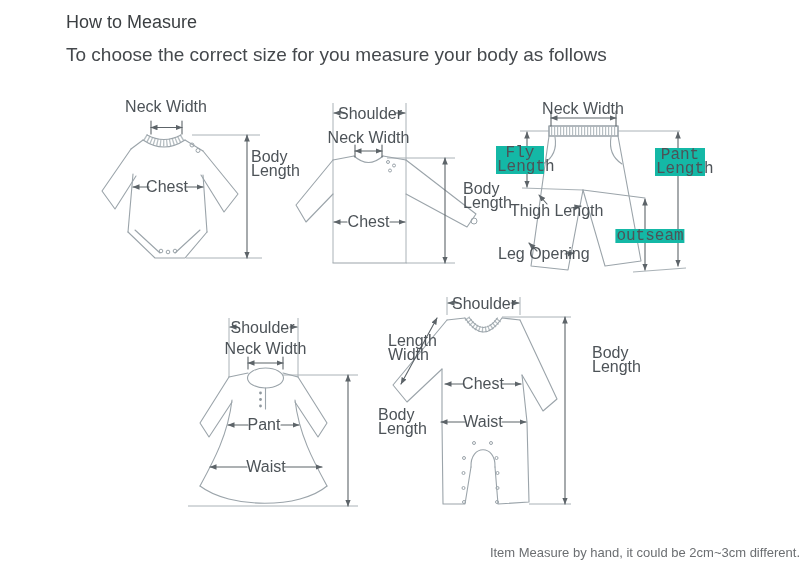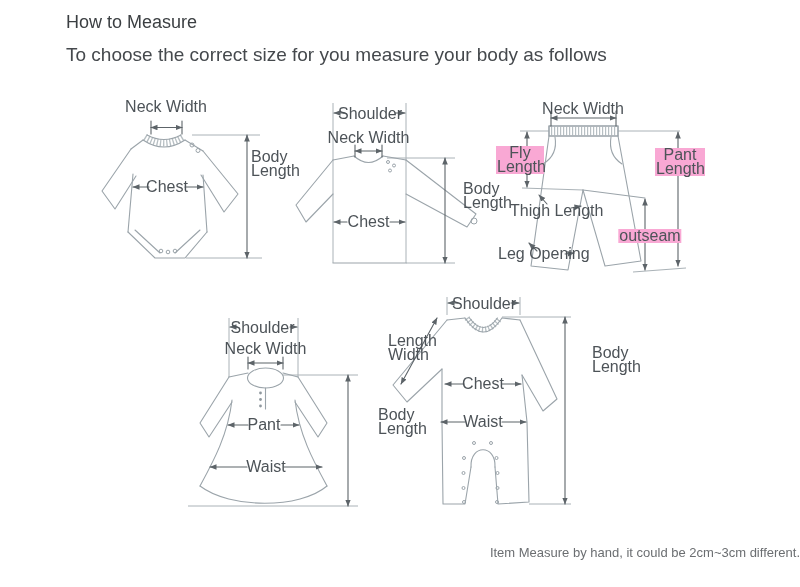--- a/index.html
+++ b/index.html
@@ -8,21 +8,21 @@
   .title { position:absolute; left:66px; top:12px; font-size:18px; color:#3b3f42; }
   .subtitle { position:absolute; left:66px; top:44px; font-size:19px; color:#45494d; }
   .footer { position:absolute; left:0; top:545px; width:100%; text-align:right;
             font-size:13px; color:#6b6e71; }
   .fig { position:absolute; }
   .fig svg { display:block; width:100%; height:100%; overflow:visible; }
   .lbl { position:absolute; font-size:16px; color:#4d5358; white-space:nowrap; line-height:14px; }
   .c { transform:translateX(-50%); }
   .blk { white-space:normal; width:48px; }
   .ctr { text-align:center; }
-  .bg { background:#f9a8d4; padding:0 1px; }
+  .bg { background:#14b8a6; padding:0 1px;font-family:Liberation Mono, monospace; }
   
   .g   { stroke:#9ba4aa; stroke-width:1.1; fill:none; stroke-linejoin:round; stroke-linecap:round; }
   .lt  { stroke:#aab2b7; stroke-width:1; fill:none; }
   .d   { stroke:#5d6469; stroke-width:1.1; fill:none; stroke-linecap:round; }
   .rib { stroke:#b7bfc3; stroke-width:7; fill:none; stroke-dasharray:1.3 1.9; }
   .rib6{ stroke:#b7bfc3; stroke-width:6; fill:none; stroke-dasharray:1.3 1.9; }
   .rib9{ stroke:#b7bfc3; stroke-width:9; fill:none; stroke-dasharray:1.2 1.8; }
   .dot { stroke:#9ba4aa; stroke-width:1; fill:none; }
   .dotf{ fill:#8f989e; stroke:none; }
   .wb  { fill:#ffffff; stroke:#9ba4aa; stroke-width:1.1; }

